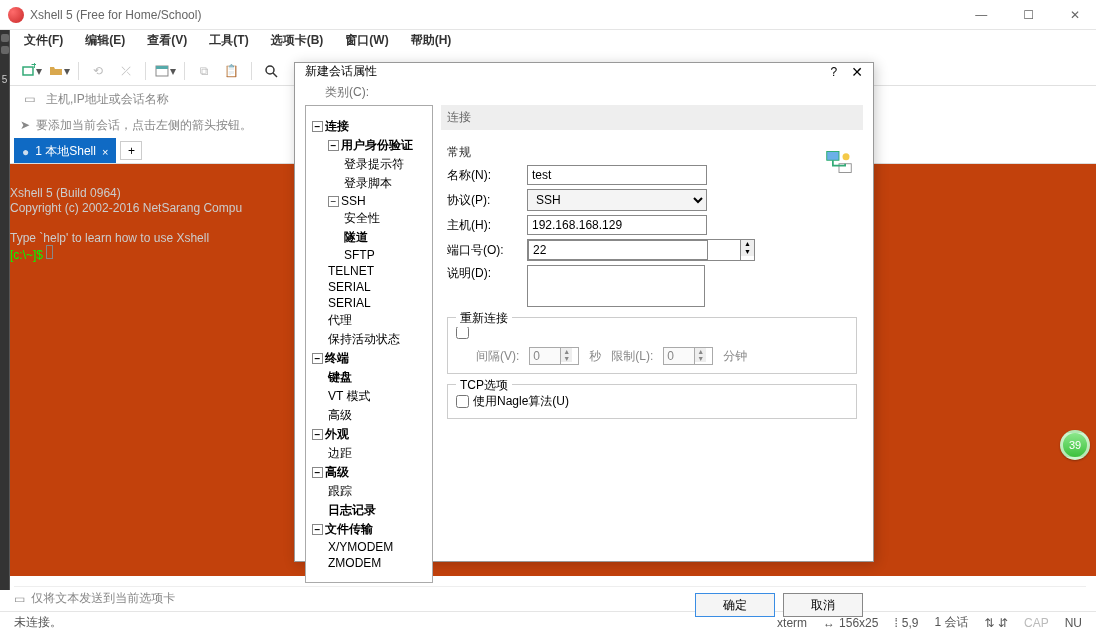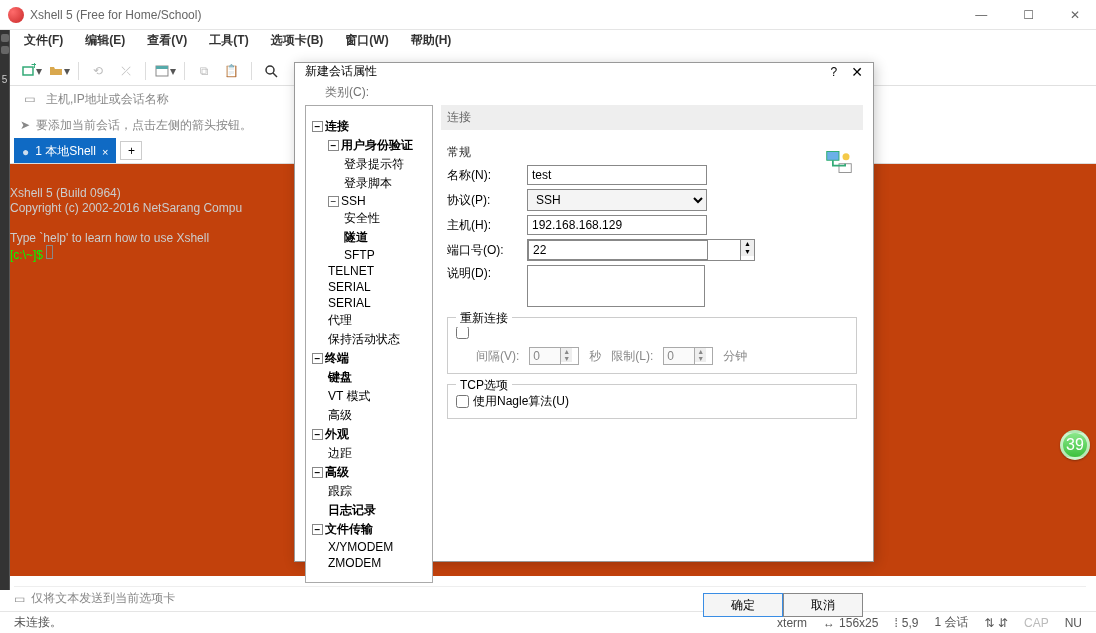--- a/index.html
+++ b/index.html
@@ -30,21 +30,21 @@
     .tabbar { height: 26px; display: flex; align-items: stretch; padding-left: 14px; border-bottom: 1px solid #ddd; }
     .tab { display: flex; align-items: center; padding: 0 8px; border-top: 2px solid transparent; gap: 6px; cursor: pointer; }
     .tab.active { background: #0f6ac4; color: #fff; border-top: 2px solid #0f6ac4; }
     .tab .close { font-size: 11px; }
     .tab-add { width: 22px; display: flex; align-items: center; justify-content: center; border: 1px solid #ccc; margin: 3px 0 3px 4px; cursor: pointer; background: #fff; }
 
     .terminal { position: relative; background: #c2410c; color: #ccc; font-family: "Consolas", monospace; font-size: 13px; padding: 6px 10px; height: 412px; white-space: pre; }
     .terminal .prompt { color: #0f0; }
     .terminal .cursor { display: inline-block; width: 7px; height: 14px; border: 1px solid #888; }
 
-    .floating-badge { position: absolute; right: 6px; top: 430px; width: 30px; height: 30px; border-radius: 50%; background: linear-gradient(180deg,#8be78b,#3cc13c); border: 3px solid rgba(255,255,255,0.6); display: flex; align-items: center; justify-content: center; color: #fff; font-size: 16px; box-shadow: 0 1px 2px rgba(0,0,0,0.3); z-index: 100; }
+    .floating-badge { position: absolute; right: 6px; top: 430px; width: 30px; height: 30px; border-radius: 50%; background: linear-gradient(180deg,#8be78b,#3cc13c); border: 3px solid rgba(255,255,255,0.6); display: flex; align-items: center; justify-content: center; color: #fff; font-size: 11px; box-shadow: 0 1px 2px rgba(0,0,0,0.3); z-index: 100; }
 
     .inputbar { position: absolute; left: 14px; bottom: 23px; right: 10px; height: 24px; display: flex; align-items: center; gap: 6px; color: #888; border-top: 1px solid #eee; background: #fff; }
 
     .statusbar { position: absolute; bottom: 0; left: 0; right: 0; height: 22px; display: flex; align-items: center; padding: 0 14px; gap: 16px; color: #555; border-top: 1px solid #e5e5e5; font-size: 11px; background: #fff; }
     .statusbar .spacer { flex: 1; }
     .statusbar .seg { display: flex; align-items: center; gap: 4px; }
 
     
     .dialog { position: absolute; left: 294px; top: 62px; width: 580px; height: 500px; background: #fff; border: 1px solid #999; box-shadow: 2px 2px 12px rgba(0,0,0,0.2); z-index: 50; display: flex; flex-direction: column; }
     .dialog-title { height: 30px; display: flex; align-items: center; padding: 0 10px; font-size: 12px; }
@@ -81,21 +81,21 @@
     .group-box { border: 1px solid #ccc; margin-top: 10px; padding: 8px; position: relative; }
     .group-box .legend { position: absolute; top: -8px; left: 8px; background: #fff; padding: 0 4px; }
     .chk { display: flex; align-items: center; gap: 4px; }
     .inline-row { display: flex; align-items: center; gap: 10px; margin-top: 8px; padding-left: 20px; color: #888; }
     .inline-row label { color: #888; }
     .inline-row .num-input { width: 50px; border: 1px solid #aaa; display: flex; }
     .inline-row .num-input input { border: none; width: 30px; padding: 1px 3px; color: #888; }
     .inline-row .num-input .sp { display: flex; flex-direction: column; border-left: 1px solid #aaa; }
     .inline-row .num-input .sp span { font-size: 7px; line-height: 7px; padding: 0 2px; background: #eee; }
 
-    .dialog-buttons { display: flex; justify-content: flex-end; gap: 0; padding: 10px; }
+    .dialog-buttons { display: flex; justify-content: flex-end; gap: 8px; padding: 10px; }
     .dialog-buttons button { width: 80px; height: 24px; border: 1px solid #888; background: #f5f5f5; cursor: pointer; }
     .dialog-buttons button.primary { border: 1px solid #3a8de4; }
 
     svg.i { width: 16px; height: 16px; }
     .mono-icon { width: 28px; height: 28px; }
   </style>
 </head>
 <body>
 
 <div class="left-stripe">

